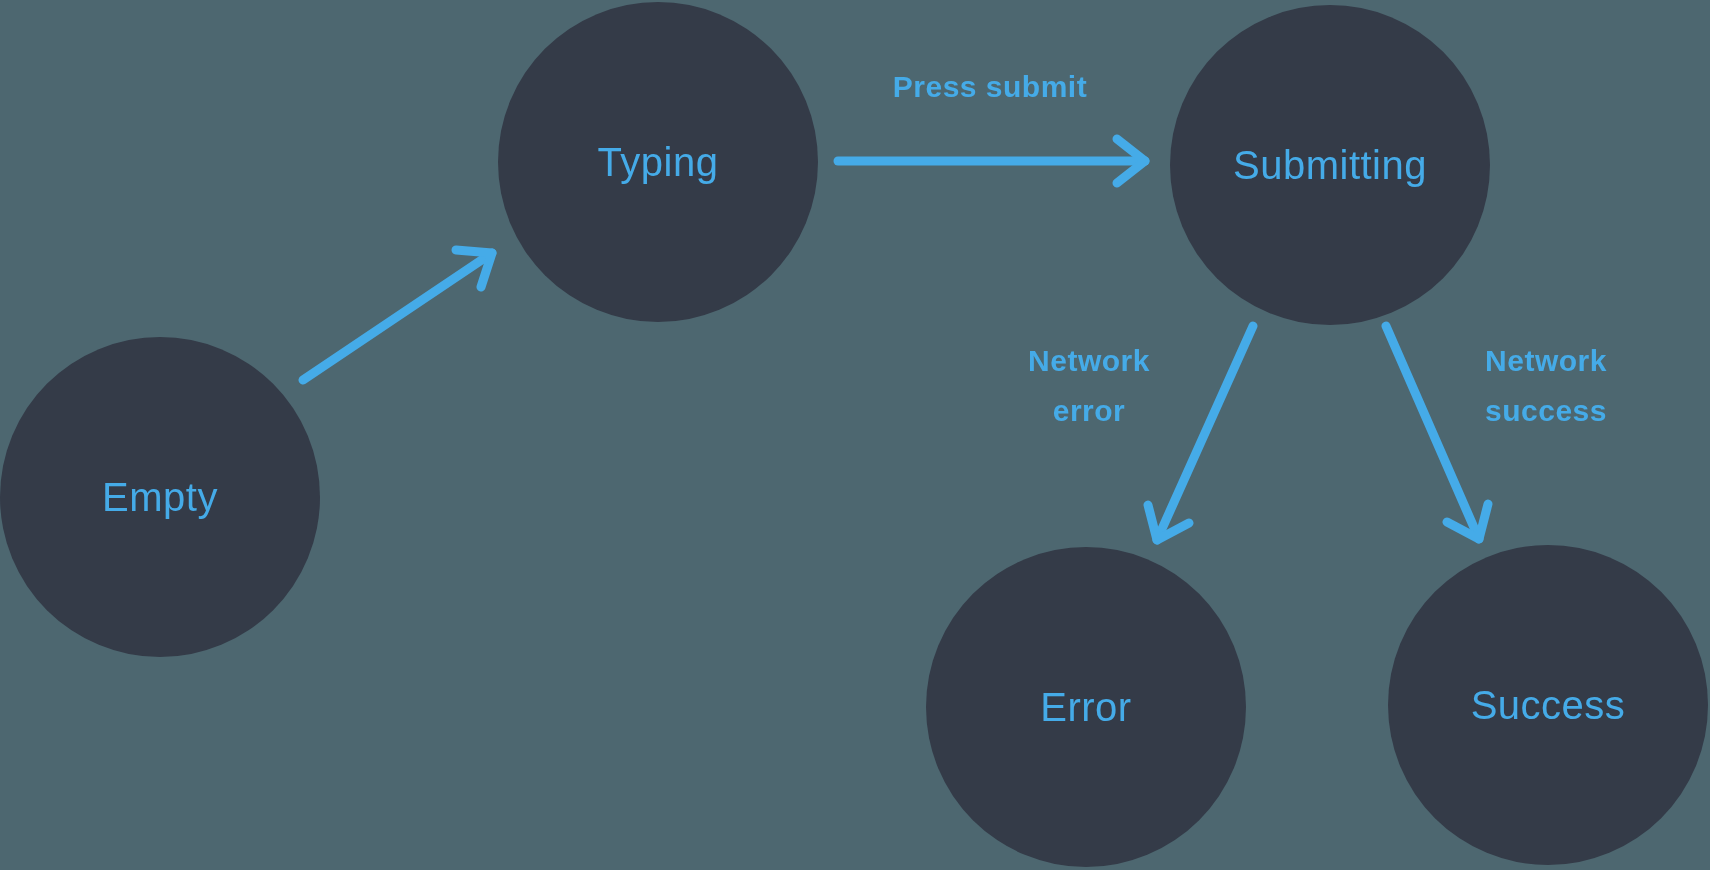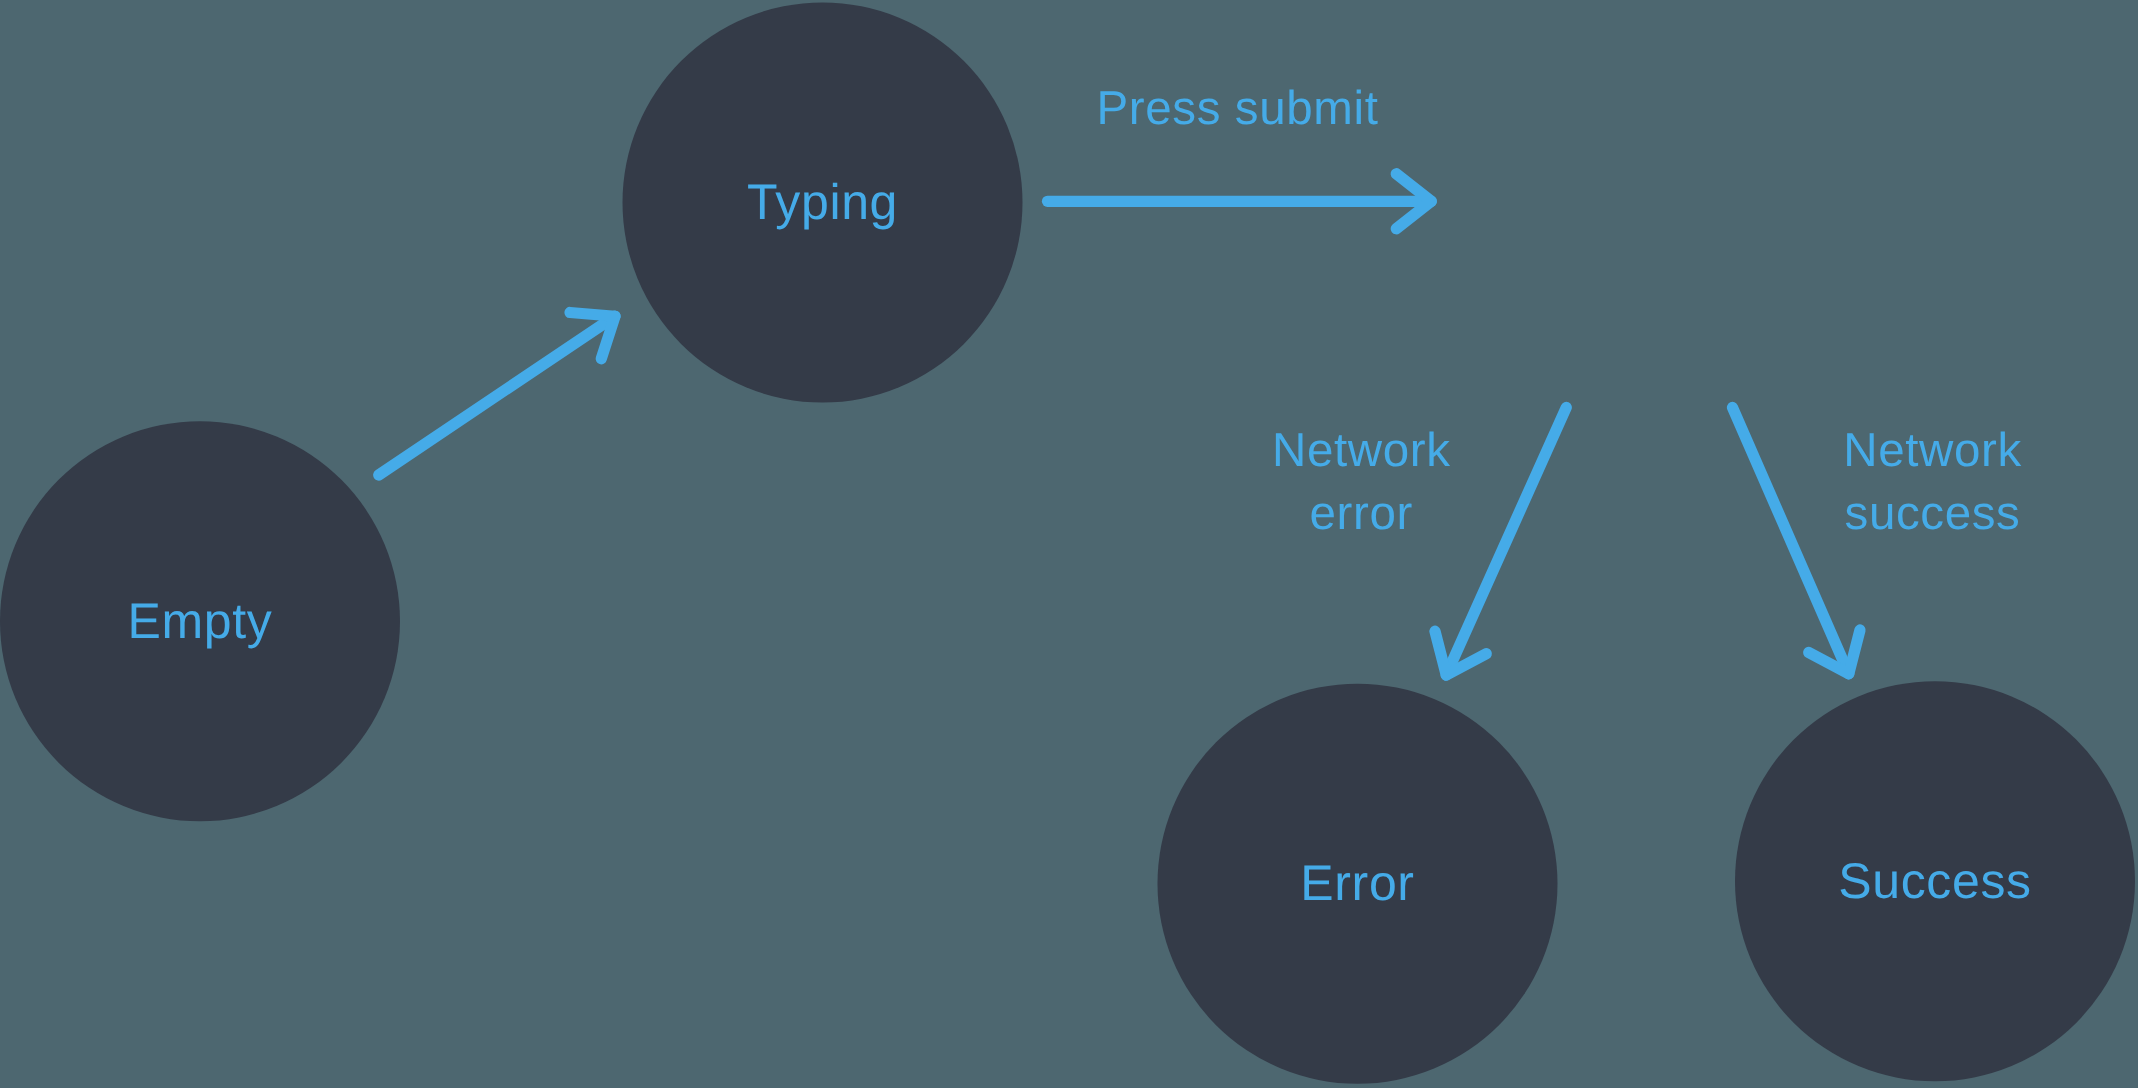--- a/index.html
+++ b/index.html
@@ -42,25 +42,26 @@
   }
   .node-label {
     color: var(--blue);
     font-size: 40px;
     letter-spacing: 0.5px;
     white-space: nowrap;
   }
   .edge-label {
     position: absolute;
     color: var(--blue);
-    font-size: 38px;
+    font-size: 30px;
     letter-spacing: 0.5px;
     text-align: center;
     line-height: 50px;
     white-space: pre-line;
+    font-weight: bold;
   }
   #node-empty      { left: 0px;    top: 337px; text-align: center; }
   #node-typing     { left: 498px;  top: 2px;   }
   #node-submitting { left: 1170px; top: 5px;   }
   #node-error      { left: 926px;  top: 547px; }
   #node-success    { left: 1388px; top: 545px; }
 
   #label-start-typing    { left: 228px;  top: 172px; width: 200px; }
   #label-press-submit    { left: 830px;  top: 62px;  width: 320px; }
   #label-network-error   { left: 964px;  top: 336px; width: 250px; }
@@ -91,20 +92,23 @@
   </svg>
 
   <div class="node" id="node-empty">
     <span class="node-label">Empty</span>
   </div>
 
   <div class="node" id="node-typing">
     <span class="node-label">Typing</span>
   </div>
 
+  <div class="node" id="node-submitting">
+    <span class="node-label">Submitting</span>
+  </div>
 
   <div class="node" id="node-error">
     <span class="node-label">Error</span>
   </div>
 
   <div class="node" id="node-success">
     <span class="node-label">Success</span>
   </div>
 
 

